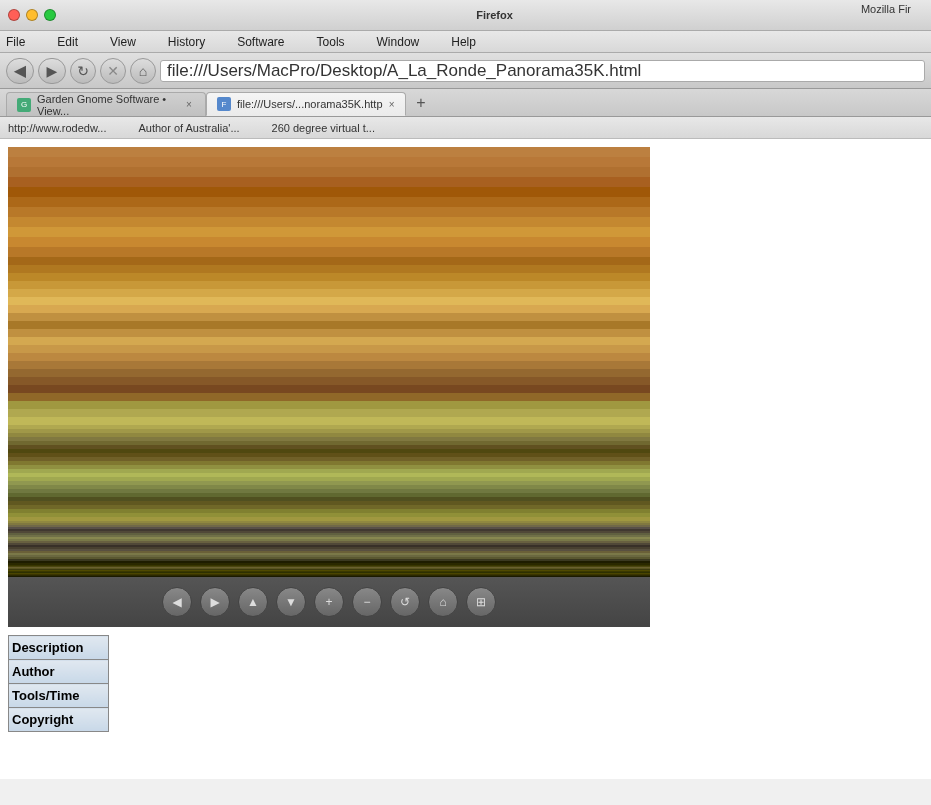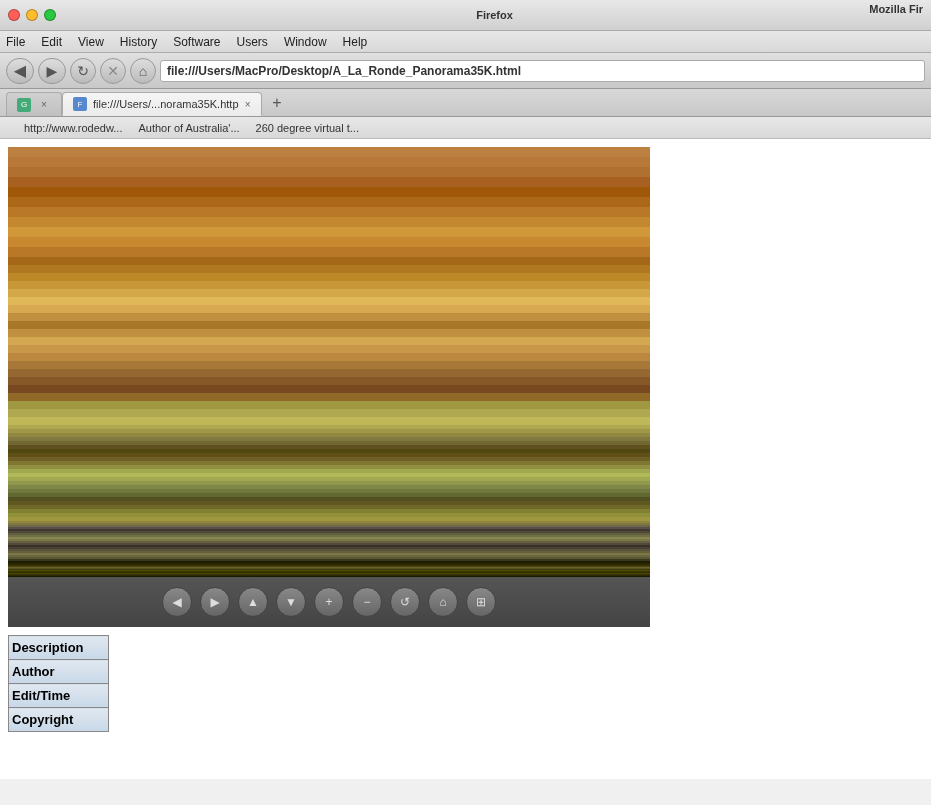--- a/index.html
+++ b/index.html
@@ -44,36 +44,35 @@
       color: #333;
       font-weight: bold;
       flex: 1;
       text-align: center;
     }
 
     .mozilla-label {
       font-size: 11px;
       color: #333;
       position: absolute;
-      right: 8px;
+      right: 20px;
       top: 3px;
-      font-weight: bold;
     }
 
     
     .menu-bar {
       background: linear-gradient(to bottom, #e8e8e8, #d8d8d8);
       height: 22px;
       display: flex;
       align-items: center;
       padding: 0 6px;
       border-bottom: 1px solid #aaa;
       font-size: 12px;
       color: #222;
-      gap: 16px;
+      gap: 32px;
     }
 
     
     .nav-bar {
       background: linear-gradient(to bottom, #e0e0e0, #c8c8c8);
       height: 36px;
       display: flex;
       align-items: center;
       padding: 0 6px;
       gap: 4px;
@@ -138,25 +137,24 @@
       color: #555;
     }
 
     .url-bar {
       flex: 1;
       height: 22px;
       border: 1px solid #aaa;
       border-radius: 3px;
       background: white;
       padding: 0 6px;
-      font-size: 12px;
+      font-size: 17px;
       color: #333;
       display: flex;
       align-items: center;
-      font-weight: bold;
     }
 
     
     .tabs-bar {
       background: linear-gradient(to bottom, #d8d8d8, #c8c8c8);
       height: 28px;
       display: flex;
       align-items: flex-end;
       padding: 0 6px;
       border-bottom: 1px solid #999;
@@ -226,22 +224,22 @@
       margin-left: 4px;
       margin-bottom: 2px;
     }
 
     
     .bookmarks-bar {
       background: linear-gradient(to bottom, #e8e8e8, #d8d8d8);
       height: 22px;
       display: flex;
       align-items: center;
-      padding: 0 24px;
-      gap: 16px;
+      padding: 0 8px;
+      gap: 32px;
       border-bottom: 1px solid #bbb;
     }
 
     .bookmark-link {
       font-size: 11px;
       color: #333;
       cursor: pointer;
       text-decoration: none;
       white-space: nowrap;
       overflow: hidden;
@@ -507,39 +505,40 @@
   <span class="title-text">Firefox</span>
   <span class="mozilla-label">Mozilla Fir</span>
 </div>
 
 <div class="menu-bar">
   <span>File</span>
   <span>Edit</span>
   <span>View</span>
   <span>History</span>
   <span>Software</span>
-  <span>Users</span>
+  <span>Tools</span>
   <span>Window</span>
   <span>Help</span>
 </div>
 
 <div class="nav-bar">
   <div class="nav-btn back">◀</div>
   <div class="nav-btn">▶</div>
   <div class="nav-refresh">↻</div>
   <div class="nav-stop">✕</div>
   <div class="nav-home">⌂</div>
   <div class="url-bar">
     <span>file:///Users/MacPro/Desktop/A_La_Ronde_Panorama35K.html</span>
   </div>
 </div>
 
 <div class="tabs-bar">
   <div class="tab">
     <div class="tab-favicon">G</div>
+    <span>Garden Gnome Software • View...</span>
     <button class="tab-close">×</button>
   </div>
   <div class="tab active">
     <div class="tab-favicon" style="background:#5588cc;">F</div>
     <span>file:///Users/...norama35K.http</span>
     <button class="tab-close">×</button>
   </div>
   <button class="tab-new">+</button>
 </div>
 
@@ -568,21 +567,21 @@
 
   <table class="info-table">
     <tbody>
         <tr>
       <td>Description</td>
     </tr>
     <tr>
       <td>Author</td>
     </tr>
     <tr>
-      <td>Edit/Time</td>
+      <td>Tools/Time</td>
     </tr>
     <tr>
       <td>Copyright</td>
     </tr>
   </tbody>
     </table>
 
 </div>
 
 </body></html>

